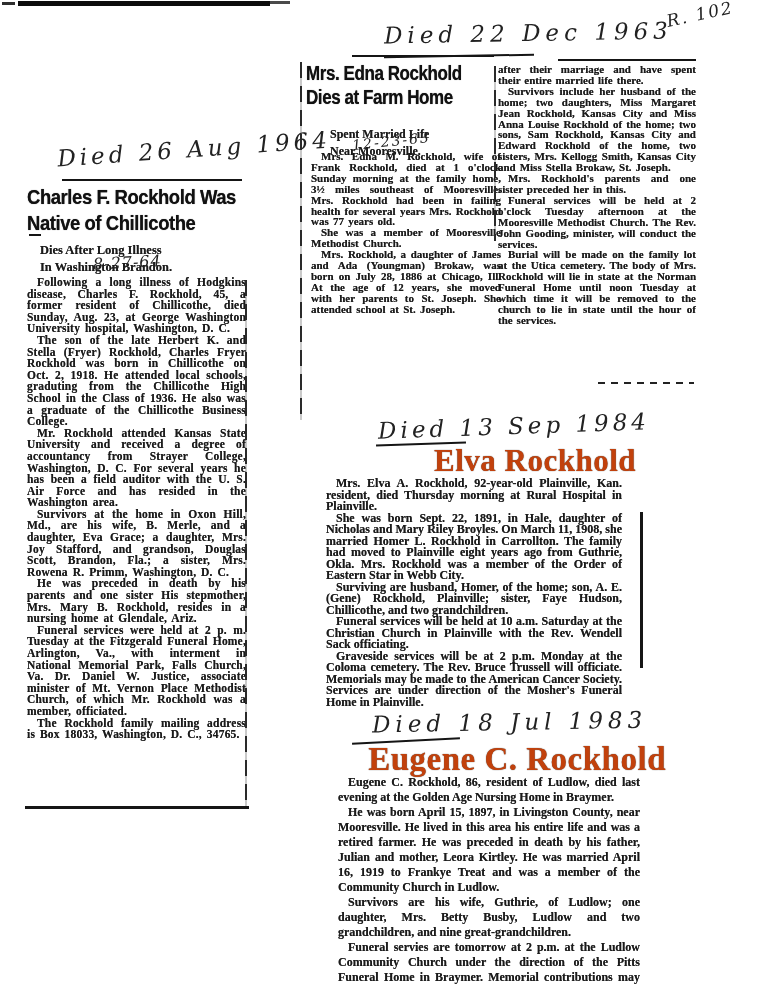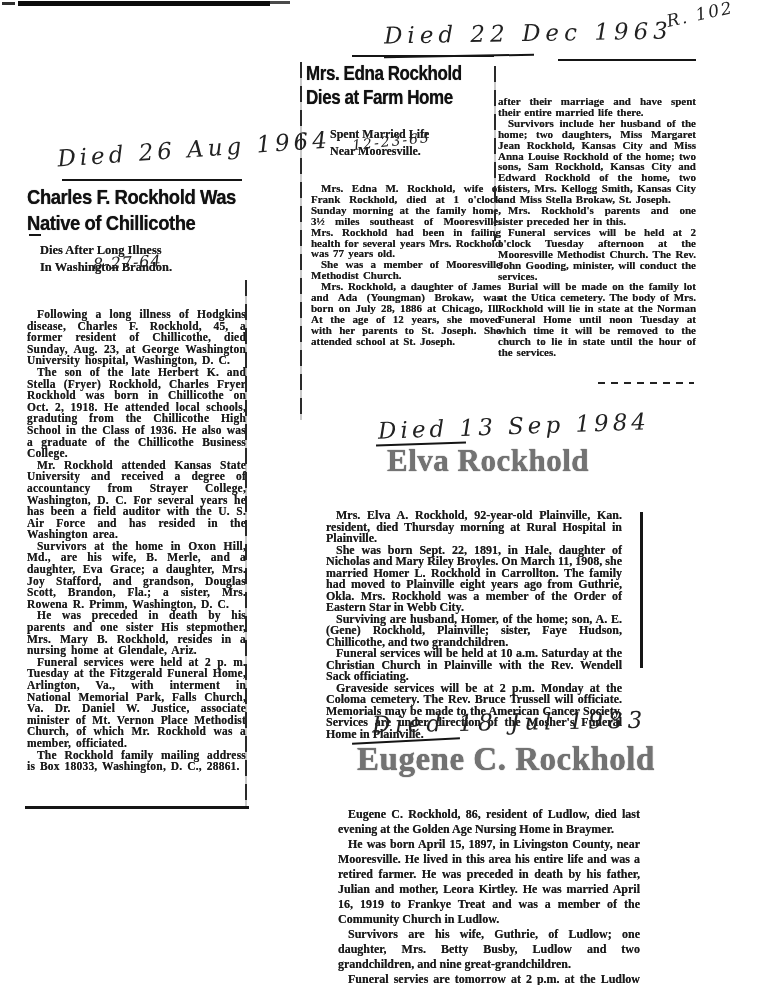--- a/index.html
+++ b/index.html
@@ -6,35 +6,34 @@
   .page {
     position:relative; width:760px; height:985px; margin:0 auto;
     background:#ffffff; overflow:hidden;
     font-family:"Liberation Serif", serif; color:#1a1a1a;
   }
   
   .news {
     position:absolute; font-family:"Liberation Serif", serif; font-weight:bold;
     color:#1b1b1b; text-align:justify;
     text-shadow:0 0 0.6px rgba(25,25,25,0.75);
-    margin-top:32px;
   }
   .news p { margin:0; text-indent:10px; }
   .news p.noindent { text-indent:0; }
   .big .news p, .bigp { text-indent:20px; }
   
   .cond {
     position:absolute; font-family:"Liberation Sans", sans-serif; font-weight:bold;
     color:#111; transform-origin:0 0; letter-spacing:-0.5px;
     text-shadow:0 0 0.8px rgba(10,10,10,0.8);
   }
   
   .serifhead {
     position:absolute; font-family:"Liberation Serif", serif; font-weight:bold;
-    color:#737373; text-align:center; letter-spacing:0.5px;
+    color:#c2410c; text-align:right; letter-spacing:0.5px;
     text-shadow:0 0 1px rgba(10,10,10,0.8);
   }
   
   .subhead {
     position:absolute; font-family:"Liberation Serif", serif; font-weight:bold;
     color:#1b1b1b; text-shadow:0 0 0.6px rgba(25,25,25,0.7);
   }
   
   .hand {
     position:absolute; font-family:"DejaVu Serif", serif; font-style:italic;
@@ -122,21 +121,21 @@
   </div>
   <div class="hand note-charles-inline">8-27-64</div>
 
   <div class="news charles-body">
     <p>Following a long illness of Hodgkins disease, Charles F. Rockhold, 45, a former resident of Chillicothe, died Sunday, Aug. 23, at George Washington University hospital, Washington, D. C.</p>
     <p>The son of the late Herbert K. and Stella (Fryer) Rockhold, Charles Fryer Rockhold was born in Chillicothe on Oct. 2, 1918.  He attended local schools, graduting from the Chillicothe High School in the Class of 1936.  He also was a graduate of the Chillicothe Business College.</p>
     <p>Mr. Rockhold attended Kansas State University and received a degree of accountancy from Strayer College, Washington, D. C.  For several years he has been a field auditor with the U. S. Air Force and has resided in the Washington area.</p>
     <p>Survivors at the home in Oxon Hill, Md., are his wife, B. Merle, and a daughter, Eva Grace; a daughter, Mrs. Joy Stafford, and grandson, Douglas Scott, Brandon, Fla.; a sister, Mrs. Rowena R. Primm, Washington, D. C.</p>
     <p>He was preceded in death by his parents and one sister    His stepmother, Mrs. Mary B. Rockhold, resides in a nursing home at Glendale, Ariz.</p>
     <p>Funeral services were held at 2 p. m. Tuesday at the Fitzgerald Funeral Home, Arlington, Va., with interment in National Memorial Park, Falls Church, Va.  Dr. Daniel W. Justice, associate minister of Mt. Vernon Place Methodist Church, of which Mr. Rockhold was a member, officiated.</p>
-    <p>The Rockhold family mailing address is Box 18033, Washington, D. C., 28861.</p>
+    <p>The Rockhold family mailing address is Box 18033, Washington, D. C., 34765.</p>
   </div>
   <div class="brokenrule-v charles-rightrule"></div>
   <div class="rule charles-bottomrule"></div>
 
   <div class="rule edna-toprule"></div>
   <div class="brokenrule-v edna-leftrule"></div>
 
   <div class="cond edna-head">
     <span>Mrs. Edna Rockhold</span><br>
     <span>Dies at Farm Home</span>

